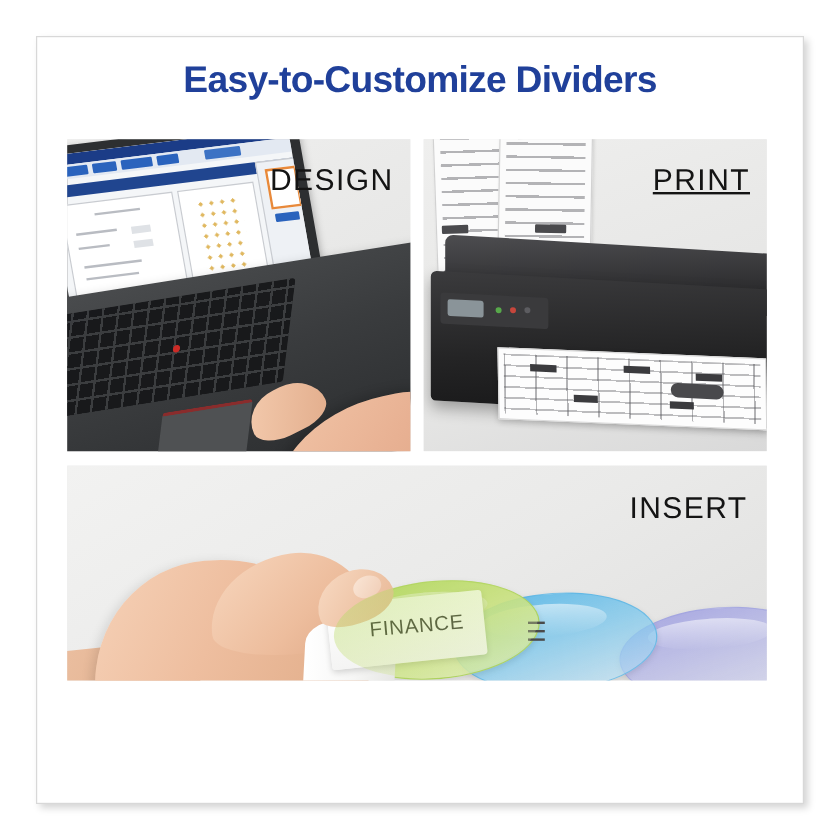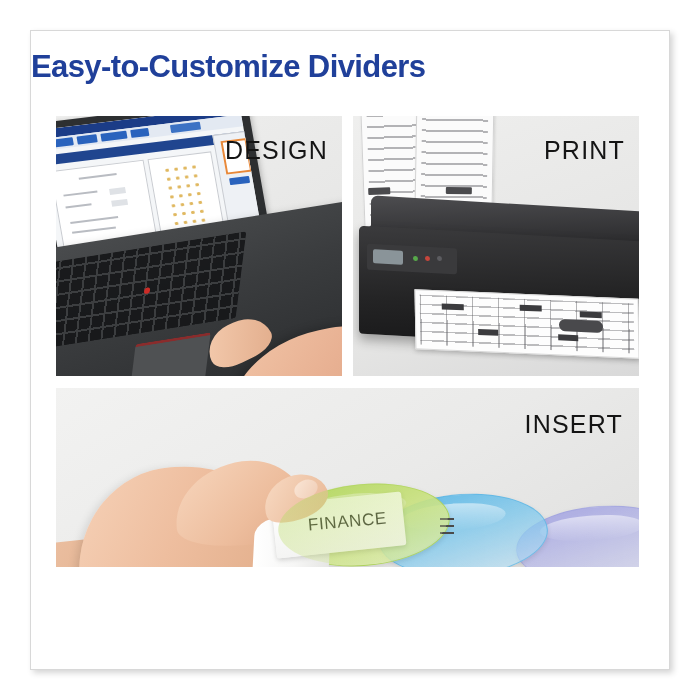--- a/index.html
+++ b/index.html
@@ -32,20 +32,21 @@
     box-sizing: border-box;
     box-shadow: 3px 3px 6px rgba(0,0,0,0.17);
   }
 
   
   .headline {
     position: absolute;
     left: 0;
     top: 18px;
     width: 100%;
+    text-align: center;
     font-size: 31px;
     font-weight: bold;
     letter-spacing: -0.6px;
     color: #20409a;
     font-family: "Liberation Sans", sans-serif;
     white-space: nowrap;
   }
 
   
   .panel {
@@ -61,21 +62,21 @@
     position: absolute;
     font-size: 25px;
     font-weight: normal;
     color: #141414;
     letter-spacing: 1.2px;
     font-family: "Liberation Sans", sans-serif;
     z-index: 40;
     white-space: nowrap;
   }
   .label-design { right: 14px; top: 20px; }
-  .label-print  { right: 14px; top: 20px; }
+  .label-print  { right: 14px; top: 20px; text-decoration: underline; }
   .label-insert { right: 16px; top: 22px; }
 
   
   .dsg-bg {
     position: absolute; inset: 0;
     background: linear-gradient(150deg,#f0f0ef 0%,#e8e8e7 55%,#dedede 100%);
   }
   
   .lap-lid {
     position: absolute;

